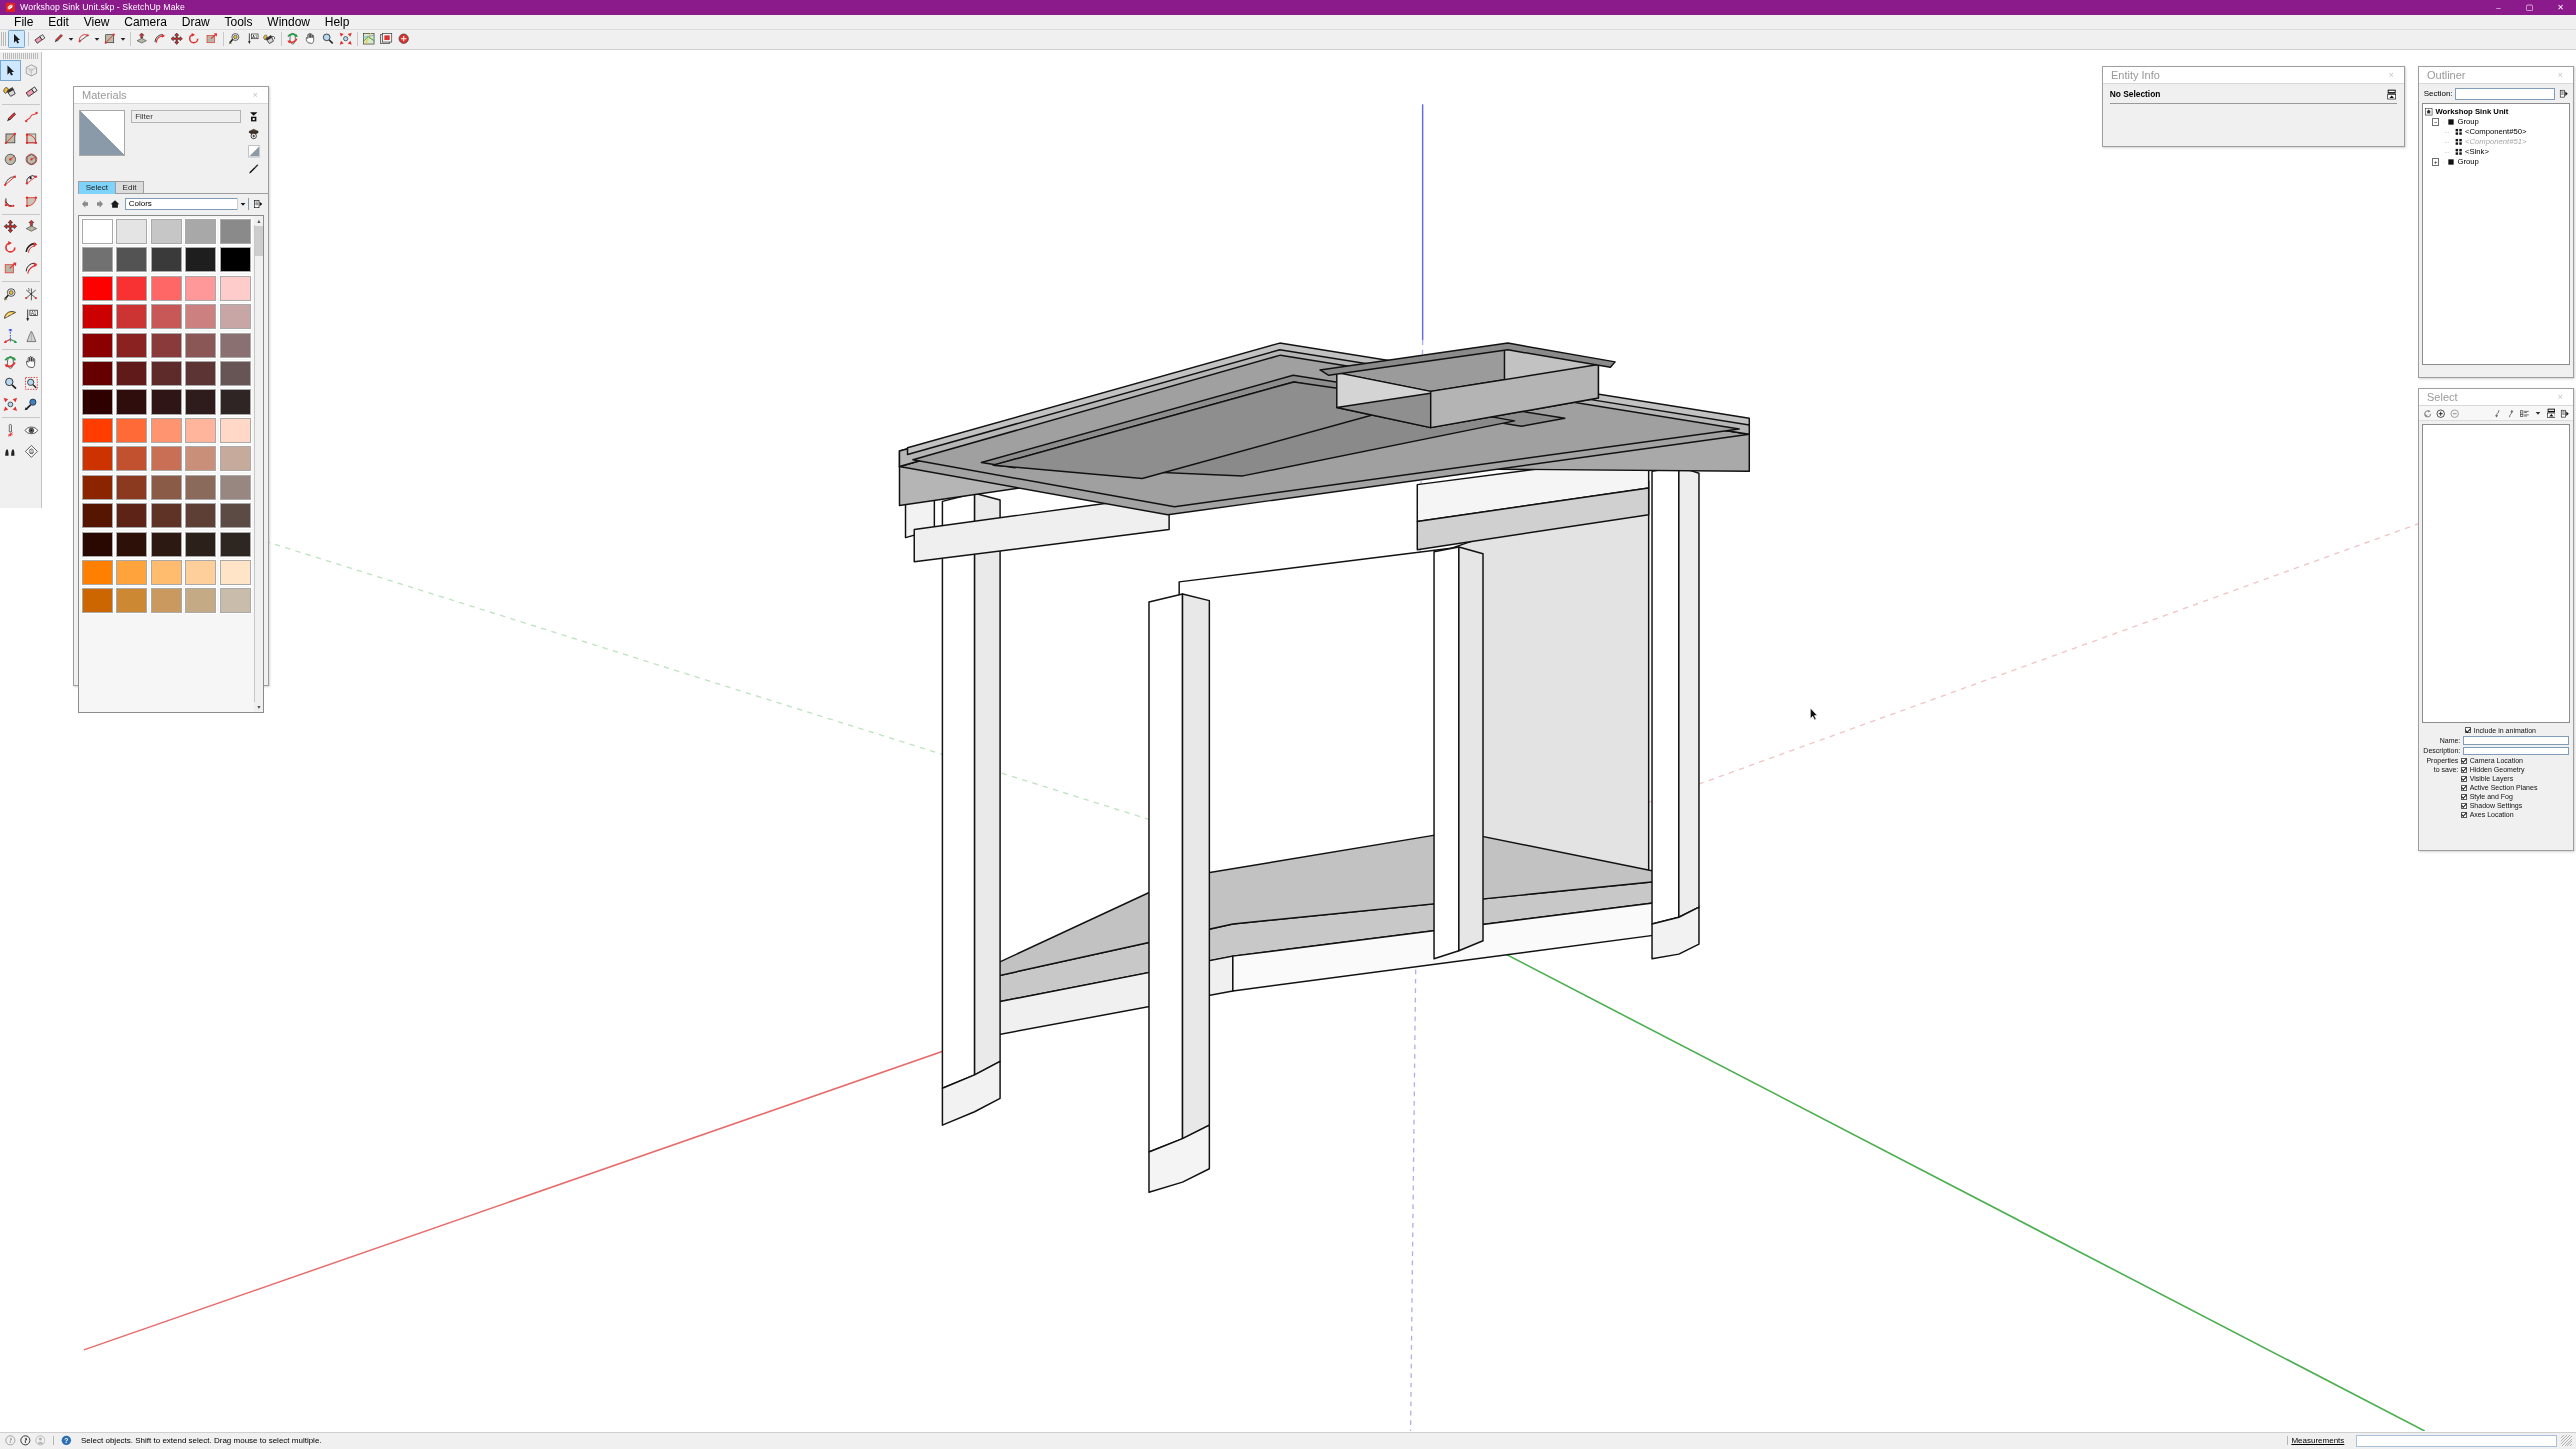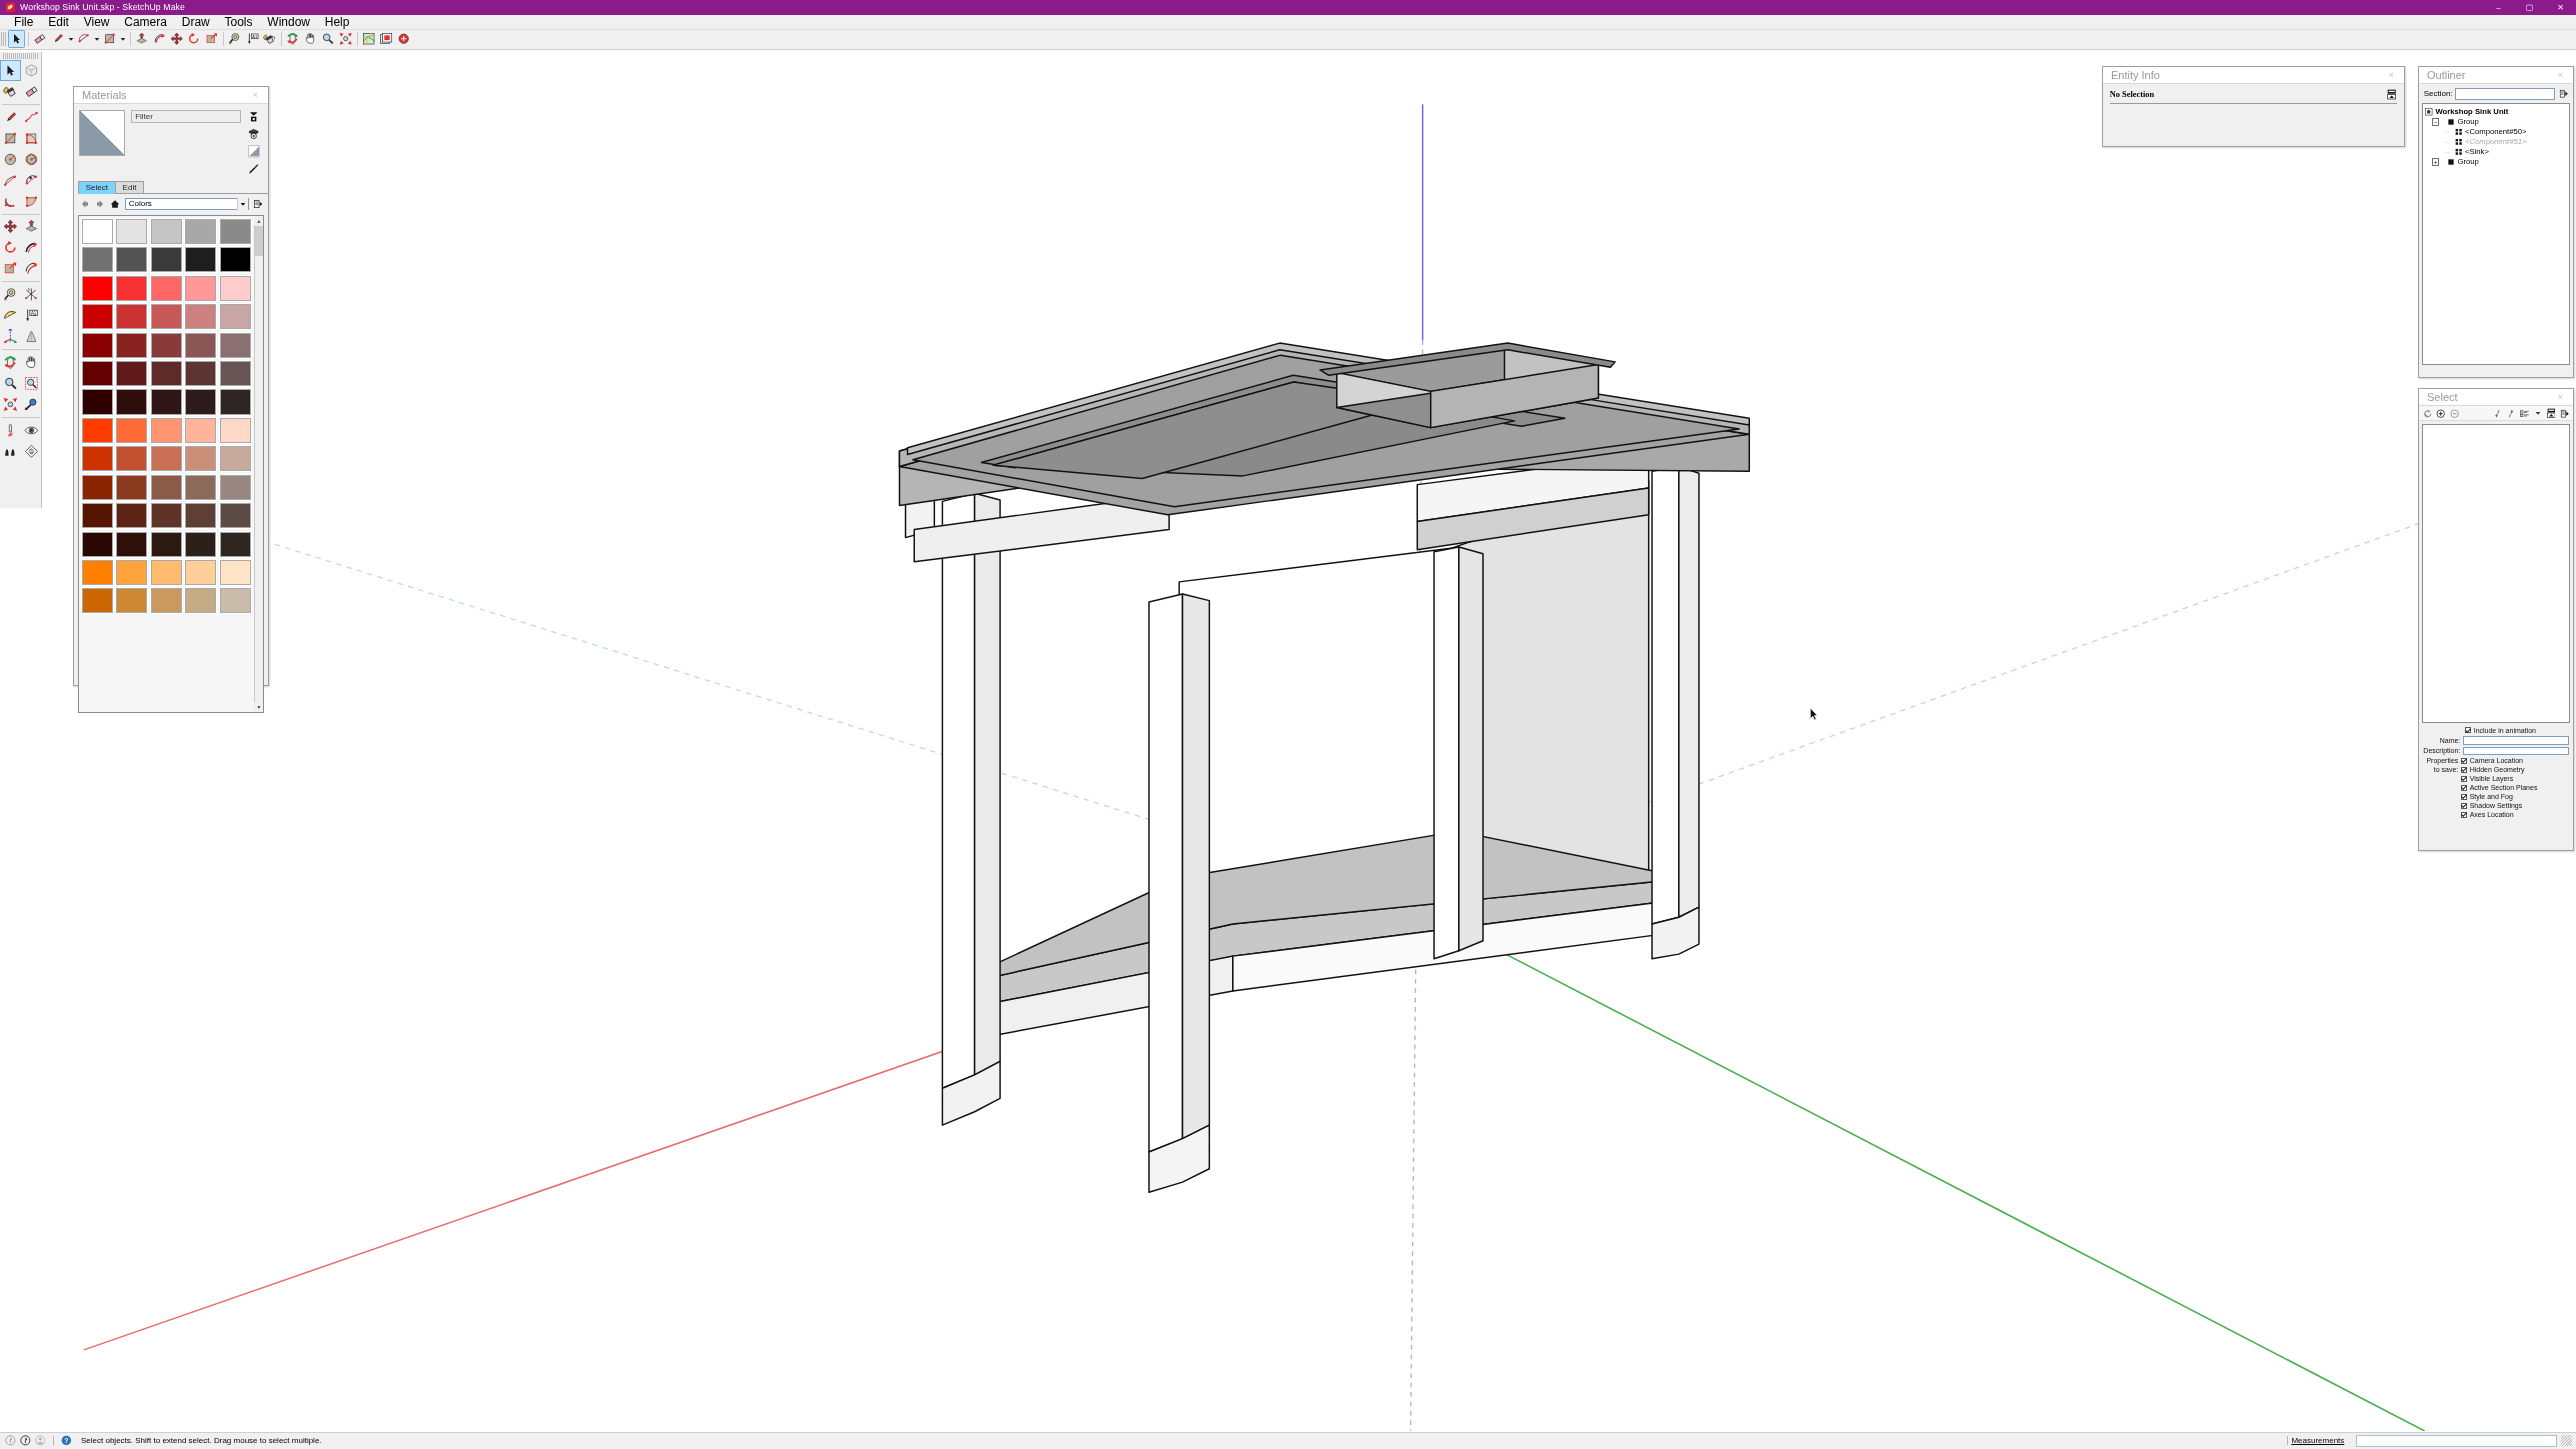--- a/index.html
+++ b/index.html
@@ -89,21 +89,21 @@
     outline-offset:-2px; }
   .mat-sb{ width:9.4px; background:#f0f0f0; border-left:0.7px solid #c8c8c8;
     display:flex; flex-direction:column; align-items:center; }
   .sb-arrow{ width:9.4px; height:9.4px; display:flex; align-items:center; justify-content:center;
     font-size:5.4px; color:#555; background:#f0f0f0; }
   .sb-thumb{ width:8px; height:30px; background:#cdcdcd; margin-top:0.7px; }
   .sb-track{ flex:1; }
 
   
   #entityinfo{ left:2102px; top:66px; width:303px; height:81px; }
-  .ei-body{ padding:4px 6.7px;font-family:Liberation Serif, serif; }
+  .ei-body{ padding:4px 6.7px; }
   .ei-row{ display:flex; align-items:center; }
   .ei-nosel{ font-size:8.4px; font-weight:bold; color:#000; }
   .ei-expand{ margin-left:auto; width:12px; height:12px;
     display:flex; align-items:center; justify-content:center; }
   .ei-hr{ height:0.7px; background:#9a9a9a; margin-top:2.7px; }
 
   
   #outliner{ left:2418px; top:66px; width:156px; height:312px; }
   .ol-filter{ display:flex; align-items:center; padding:3.4px 3.4px 3.4px 4.7px; gap:2.7px; }
   .ol-filter label{ font-size:8px; color:#000; }

